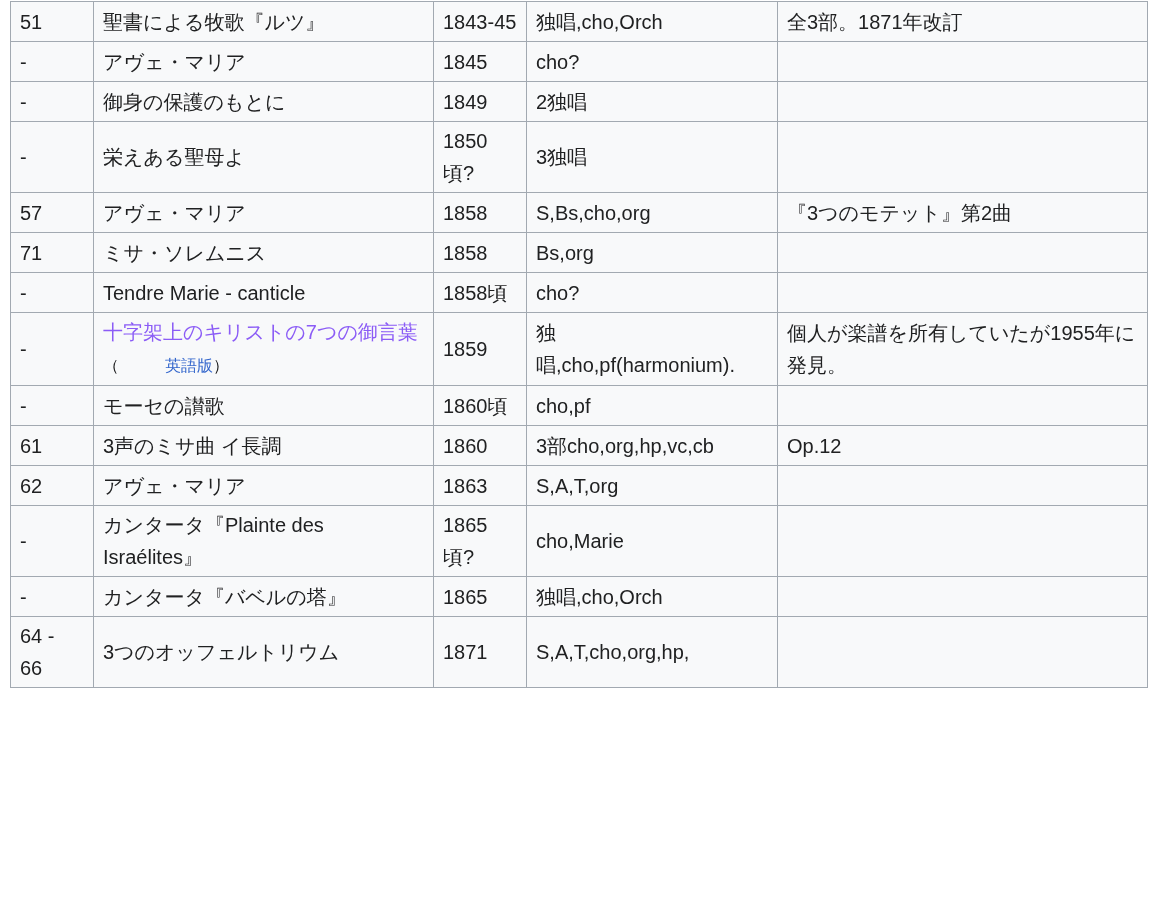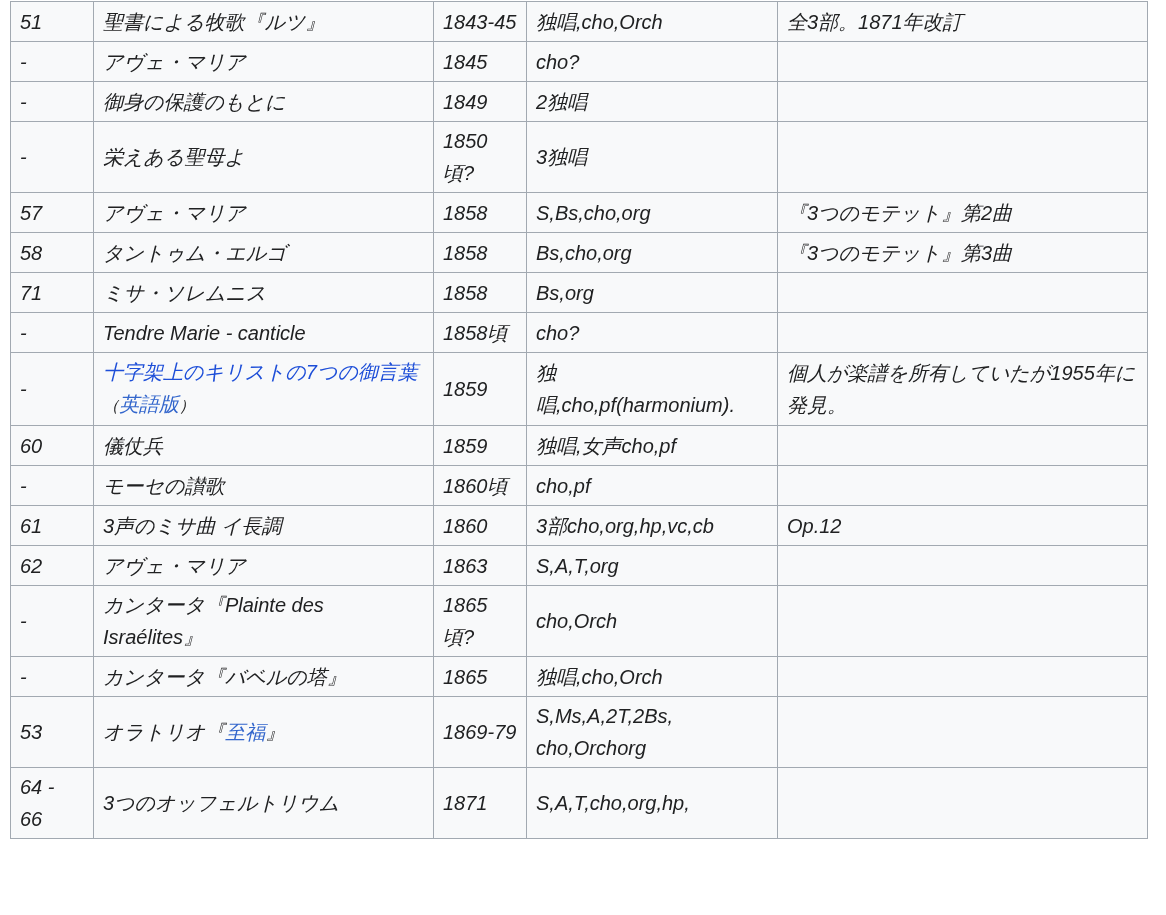--- a/index.html
+++ b/index.html
@@ -29,39 +29,40 @@
   }
   table.wikitable td {
     border: 1px solid #a2a9b1;
     padding: 3px 9px;
     line-height: 32px;
     vertical-align: middle;
     text-align: left;
     white-space: pre-line;
     overflow: hidden;
   }
-  tr.row { height: 40px; font-style: italic; }
+  tr.row { height: 40px; }
   tr.row.tall { height: 71px; }
   a.bluelink {
     color: #3366cc;
     text-decoration: none;
     cursor: pointer;
   }
   a.redlink {
-    color: #1d4ed8;
+    color: #8b5cf6;
     text-decoration: none;
     cursor: pointer;
     text-align: center;
   }
   .small-paren {
     font-size: 16px;
     color: #202122;
   }
   .small-link {
-    font-size: 20px;
+    font-size: 16px;
+    margin-left: 46px;
   }
 </style>
 </head>
 <body>
 
 <div class="table-wrap">
   <table class="wikitable">
     <colgroup>
       <col style="width:83px">
       <col style="width:340px">
@@ -99,27 +100,20 @@
           <td></td>
         </tr>
         <tr class="row">
           <td>57</td>
           <td><span>アヴェ・マリア</span></td>
           <td>1858</td>
           <td>S,Bs,cho,org</td>
           <td>『3つのモテット』第2曲</td>
         </tr>
         <tr class="row">
-          <td>58</td>
-          <td><span>タントゥム・エルゴ</span></td>
-          <td>1858</td>
-          <td>Bs,cho,org</td>
-          <td>『3つのモテット』第3曲</td>
-        </tr>
-        <tr class="row">
           <td>71</td>
           <td><span>ミサ・ソレムニス</span></td>
           <td>1858</td>
           <td>Bs,org</td>
           <td></td>
         </tr>
         <tr class="row">
           <td>-</td>
           <td><span>Tendre Marie - canticle</span></td>
           <td>1858頃</td>
@@ -127,27 +121,20 @@
           <td></td>
         </tr>
         <tr class="row tall">
           <td>-</td>
           <td><a class="redlink">十字架上のキリストの7つの御言葉</a><br><span class="small-paren">（</span><a class="bluelink small-link">英語版</a><span class="small-paren">）</span></td>
           <td>1859</td>
           <td>独
 唱,cho,pf(harmonium).</td>
           <td>個人が楽譜を所有していたが1955年に
 発見。</td>
-        </tr>
-        <tr class="row">
-          <td>60</td>
-          <td><span>儀仗兵</span></td>
-          <td>1859</td>
-          <td>独唱,女声cho,pf</td>
-          <td></td>
         </tr>
         <tr class="row">
           <td>-</td>
           <td><span>モーセの讃歌</span></td>
           <td>1860頃</td>
           <td>cho,pf</td>
           <td></td>
         </tr>
         <tr class="row">
           <td>61</td>
@@ -161,36 +148,28 @@
           <td><span>アヴェ・マリア</span></td>
           <td>1863</td>
           <td>S,A,T,org</td>
           <td></td>
         </tr>
         <tr class="row tall">
           <td>-</td>
           <td><span>カンタータ『Plainte des
 Israélites』</span></td>
           <td>1865頃?</td>
-          <td>cho,Orch</td>
+          <td>cho,Marie</td>
           <td></td>
         </tr>
         <tr class="row">
           <td>-</td>
           <td><span>カンタータ『バベルの塔』</span></td>
           <td>1865</td>
           <td>独唱,cho,Orch</td>
-          <td></td>
-        </tr>
-        <tr class="row tall">
-          <td>53</td>
-          <td><span>オラトリオ『</span><a class="bluelink">至福</a><span>』</span></td>
-          <td>1869-79</td>
-          <td>S,Ms,A,2T,2Bs,
-cho,Orchorg</td>
           <td></td>
         </tr>
         <tr class="row tall">
           <td>64 -
 66</td>
           <td><span>3つのオッフェルトリウム</span></td>
           <td>1871</td>
           <td>S,A,T,cho,org,hp,</td>
           <td></td>
         </tr>

